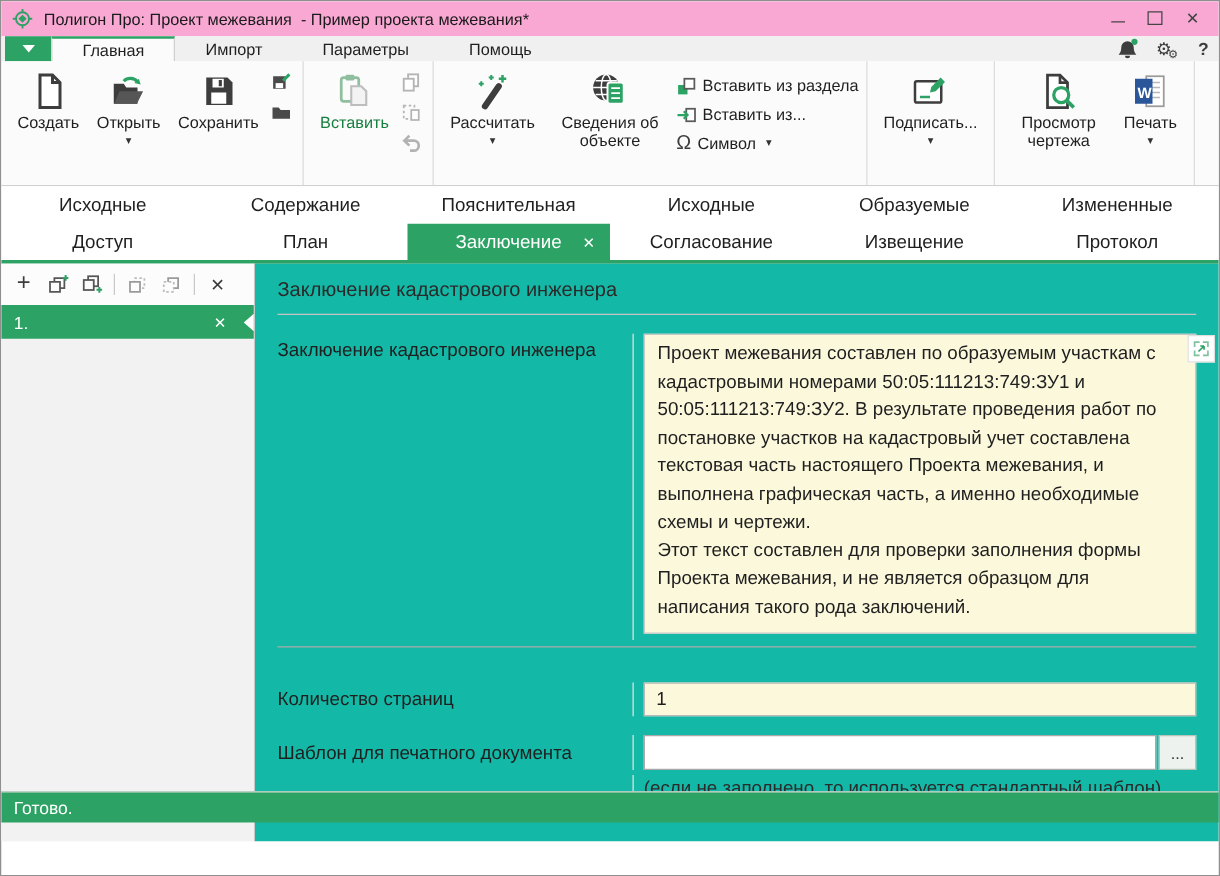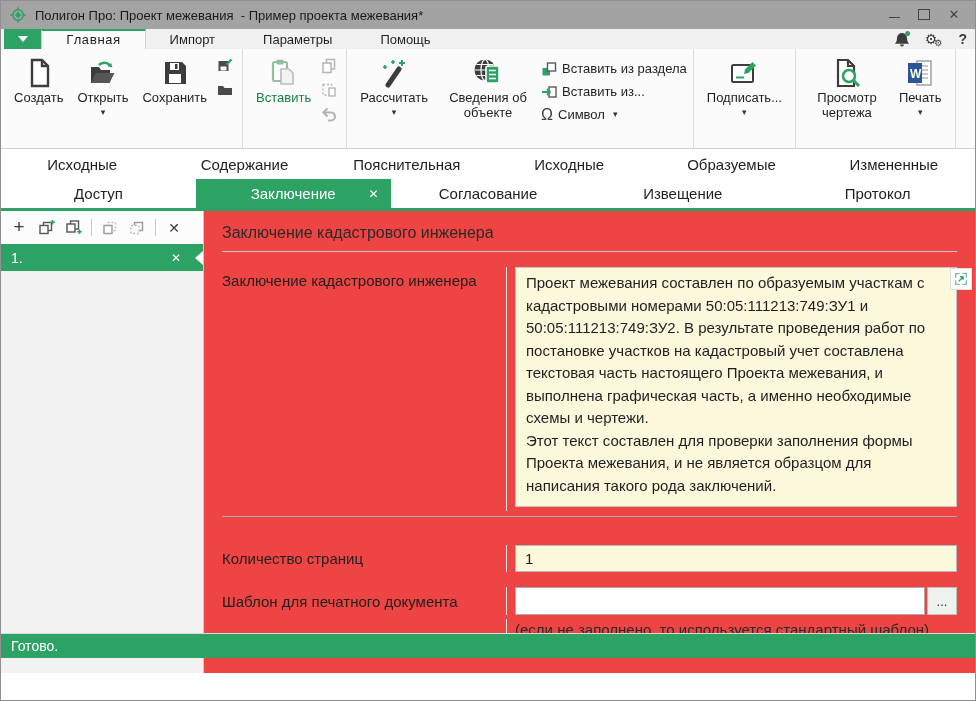--- a/index.html
+++ b/index.html
@@ -1,33 +1,33 @@
 <!DOCTYPE html>
 <html><head>
 <meta charset="utf-8">
 <style>
   html,body{margin:0;padding:0;background:#dcdcdc;font-family:"Liberation Sans",sans-serif;}
   .window{position:relative;width:976px;height:701px;background:#fff;border:1px solid #8f8f8f;box-sizing:border-box;overflow:hidden;}
 
   
-  .titlebar{position:absolute;top:0;left:0;right:0;height:28px;background:#a3a3a3;display:flex;align-items:center;}
+  .titlebar{position:absolute;top:0;left:0;right:0;height:28px;background:#f9a8d4;display:flex;align-items:center;}
   .titlebar .logo{margin-left:8px;width:18px;height:18px;flex:0 0 auto;}
   .titlebar .title{margin-left:8px;font-size:13px;color:#1a1a1a;white-space:pre;}
   .wincontrols{position:absolute;right:6px;top:0;height:26px;display:flex;align-items:center;}
   .winbtn{width:30px;height:26px;display:flex;align-items:center;justify-content:center;color:#444;}
   .glyph-min{display:block;width:11px;height:1px;background:#444;margin-top:6px;}
   .glyph-max{display:block;width:10px;height:9px;border:1.4px solid #444;}
   .glyph-close{font-size:13px;line-height:1;color:#444;}
 
   
   .tabstrip{position:absolute;top:28px;left:0;right:0;height:20px;background:#f0f0f0;display:flex;align-items:stretch;}
   .menubtn{width:37px;margin-left:3px;background:#2CA264;display:flex;align-items:center;justify-content:center;}
   .menubtn .tri{width:0;height:0;border-left:5px solid transparent;border-right:5px solid transparent;border-top:6px solid #fff;}
   .mtab{padding:0 24px;display:flex;align-items:center;font-size:13px;color:#1f1f1f;}
-  .mtab.active{background:#fbfbfb;border-left:1px solid #d0d0d0;border-right:1px solid #d0d0d0;border-top:2px solid #2CA264;font-family:Liberation Mono, monospace;}
+  .mtab.active{background:#fbfbfb;border-left:1px solid #d0d0d0;border-right:1px solid #d0d0d0;border-top:2px solid #2CA264;}
   .striprt{position:absolute;right:8px;top:0;height:20px;display:flex;align-items:center;gap:13px;}
   .stripicon{position:relative;display:flex;align-items:center;color:#3d3d3d;}
   .gear-main{font-size:14px;line-height:1;color:#3d3d3d;}
   .gear-sub{font-size:9px;line-height:1;color:#3d3d3d;position:relative;top:4px;left:-3px;}
   .help-q{font-size:14px;color:#3d3d3d;font-weight:bold;}
 
   
   .ribbon{position:absolute;top:48px;left:0;right:0;height:100px;background:#fbfbfb;border-bottom:1px solid #d0d0d0;box-sizing:border-box;display:flex;}
   .rgroup{position:relative;border-right:1px solid #dcdcdc;padding:2px 6px 15px 6px;display:flex;align-items:flex-start;}
   .bigbtn{display:flex;flex-direction:column;align-items:center;padding:4px 7px 0 7px;font-size:13px;color:#1f1f1f;text-align:center;line-height:1.15;}
@@ -55,21 +55,21 @@
   .tbicon{display:flex;align-items:center;justify-content:center;width:18px;height:18px;}
   .tbsep{width:1px;height:17px;background:#c9c9c9;}
   .plusglyph{font-size:19px;color:#3c3c3c;font-weight:400;line-height:1;margin-top:-2px;}
   .xglyph{font-size:14px;color:#3c3c3c;line-height:1;}
   .sideitem{height:27px;background:#2CA264;color:#fff;display:flex;align-items:center;padding:0 10px;position:relative;font-size:14px;}
   .sideitem .iclose{position:absolute;right:22px;font-size:12px;color:#fff;}
   .sideitem .notch{position:absolute;right:0;top:50%;margin-top:-7px;width:0;height:0;border-top:7px solid transparent;border-bottom:7px solid transparent;border-right:8px solid #fff;}
   .sidefill{flex:1;background:#f2f2f2;}
 
   
-  .content{flex:1;background:#ef4444;padding:10px 18px 0 18px;box-sizing:border-box;overflow:hidden;}
+  .content{flex:1;background:#14b8a6;padding:10px 18px 0 18px;box-sizing:border-box;overflow:hidden;}
   .hdr{font-size:16px;color:#2a2a2a;padding:3px 0 9px 0;border-bottom:1px solid #c4c4c4;}
   .formrow{display:flex;align-items:flex-start;}
   .labelcol{width:284px;flex:0 0 auto;font-size:15px;color:#1f1f1f;box-sizing:border-box;padding-right:10px;}
   .fieldcol{flex:1;border-left:1px solid #e2e2e2;padding-left:8px;position:relative;box-sizing:border-box;}
   .row-conclusion{margin-top:15px;}
   .row-conclusion .labelcol{padding-top:5px;}
   .conclusion-text{width:100%;height:240px;box-sizing:border-box;background:#FBF8DC;border:1px solid #c6c6c6;font-family:"Liberation Sans",sans-serif;font-size:15px;line-height:1.5;color:#1f1f1f;padding:4px 10px;resize:none;outline:none;}
   .expandbtn{position:absolute;top:1px;right:-15px;width:22px;height:22px;background:#fff;border:1px solid #e0e0e0;display:flex;align-items:center;justify-content:center;box-sizing:border-box;}
   .mid-divider{border-bottom:1px solid #aaa;margin-top:5px;}
   .row-pages{margin-top:28px;align-items:center;}
@@ -337,20 +337,23 @@
           <span>Образуемые</span>
         </div>
       <div class="stab">
           <span>Измененные</span>
         </div>
     </div>
     <div class="tabrow">
       <div class="stab">
           <span>Доступ</span>
         </div>
+      <div class="stab">
+          <span>План</span>
+        </div>
       <div class="stab active">
         <span>Заключение</span>
         <span class="tclose">✕</span>
       </div>
       <div class="stab">
           <span>Согласование</span>
         </div>
       <div class="stab">
           <span>Извещение</span>
         </div>

